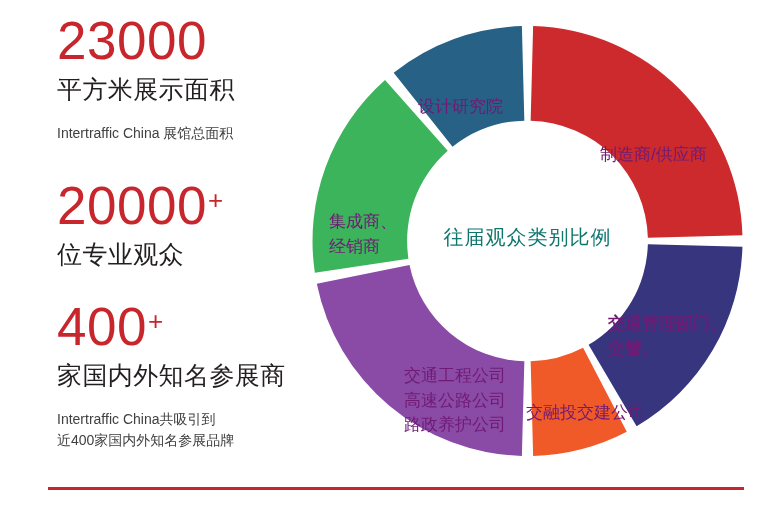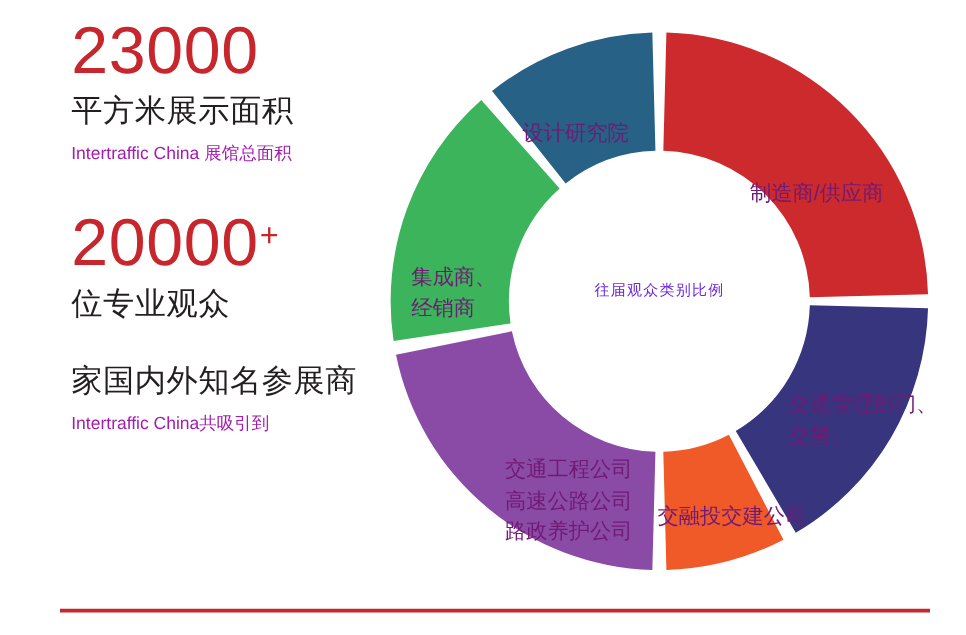--- a/index.html
+++ b/index.html
@@ -45,24 +45,24 @@
   }
   .stat-headline {
     color: #231f20;
     font-size: 25px;
     line-height: 1.28;
     margin-top: 5px;
     font-weight: 400;
     letter-spacing: 0.4px;
   }
   .stat-sub {
-    color: #a21caf;
+    color: #404040;
     font-size: 14px;
     line-height: 1.45;
-    margin-top: 7px;
+    margin-top: 18px;
     font-weight: 400;
   }
   .stat-sub div { white-space: nowrap; }
 
   
   #stat-0 { margin-bottom: 36px; }
   #stat-1 { margin-bottom: 30px; }
 
   
   #donut-wrap {
@@ -81,28 +81,28 @@
     line-height: 1.45;
     white-space: nowrap;
     pointer-events: none;
   }
   #donut-center-label {
     position: absolute;
     left: 0;
     top: 212px;
     width: 455px;
     text-align: center;
-    color: #6d28d9;
-    font-size: 12px;
+    color: #0f766e;
+    font-size: 20px;
     letter-spacing: 1px;
   }
 
   
   #label-manufacturer { left: 300px; top: 131px; }
-  #label-authority    { left: 331px; top: 300px; }
+  #label-authority    { left: 308px; top: 300px; font-weight: bold; }
   #label-invest       { left: 226px; top: 389px; }
   #label-engineering  { left: 104px; top: 352px; text-align: center; }
   #label-integrator   { left: 29px;  top: 198px; }
   #label-institute    { left: 118px; top: 83px; }
 
   
   #bottom-rule {
     position: absolute;
     left: 48px;
     top: 487px;
@@ -123,23 +123,25 @@
       <div>Intertraffic China 展馆总面积</div>
     </div>
   </div>
 
   <div class="stat-block" id="stat-1">
     <div class="stat-number"><span>20000</span><span class="plus">+</span></div>
     <div class="stat-headline">位专业观众</div>
   </div>
 
   <div class="stat-block" id="stat-2">
+    <div class="stat-number"><span>400</span><span class="plus">+</span></div>
     <div class="stat-headline">家国内外知名参展商</div>
     <div class="stat-sub">
       <div>Intertraffic China共吸引到</div>
+      <div>近400家国内外知名参展品牌</div>
     </div>
   </div>
 
 </div>
 
 <div id="donut-wrap">
 
   <svg id="donut-svg" viewBox="0 0 455 458">
     <g id="donut-slices">
         <path d="M 233.12804388619273 14.073675130255197 A 215 215 0 0 1 442.4263248697448 223.37195611380727 L 347.8587419270571 225.84829542373208 A 120.4 120.4 0 0 0 230.65170457626792 108.6412580729429 Z" fill="#CC2A2C"></path>

